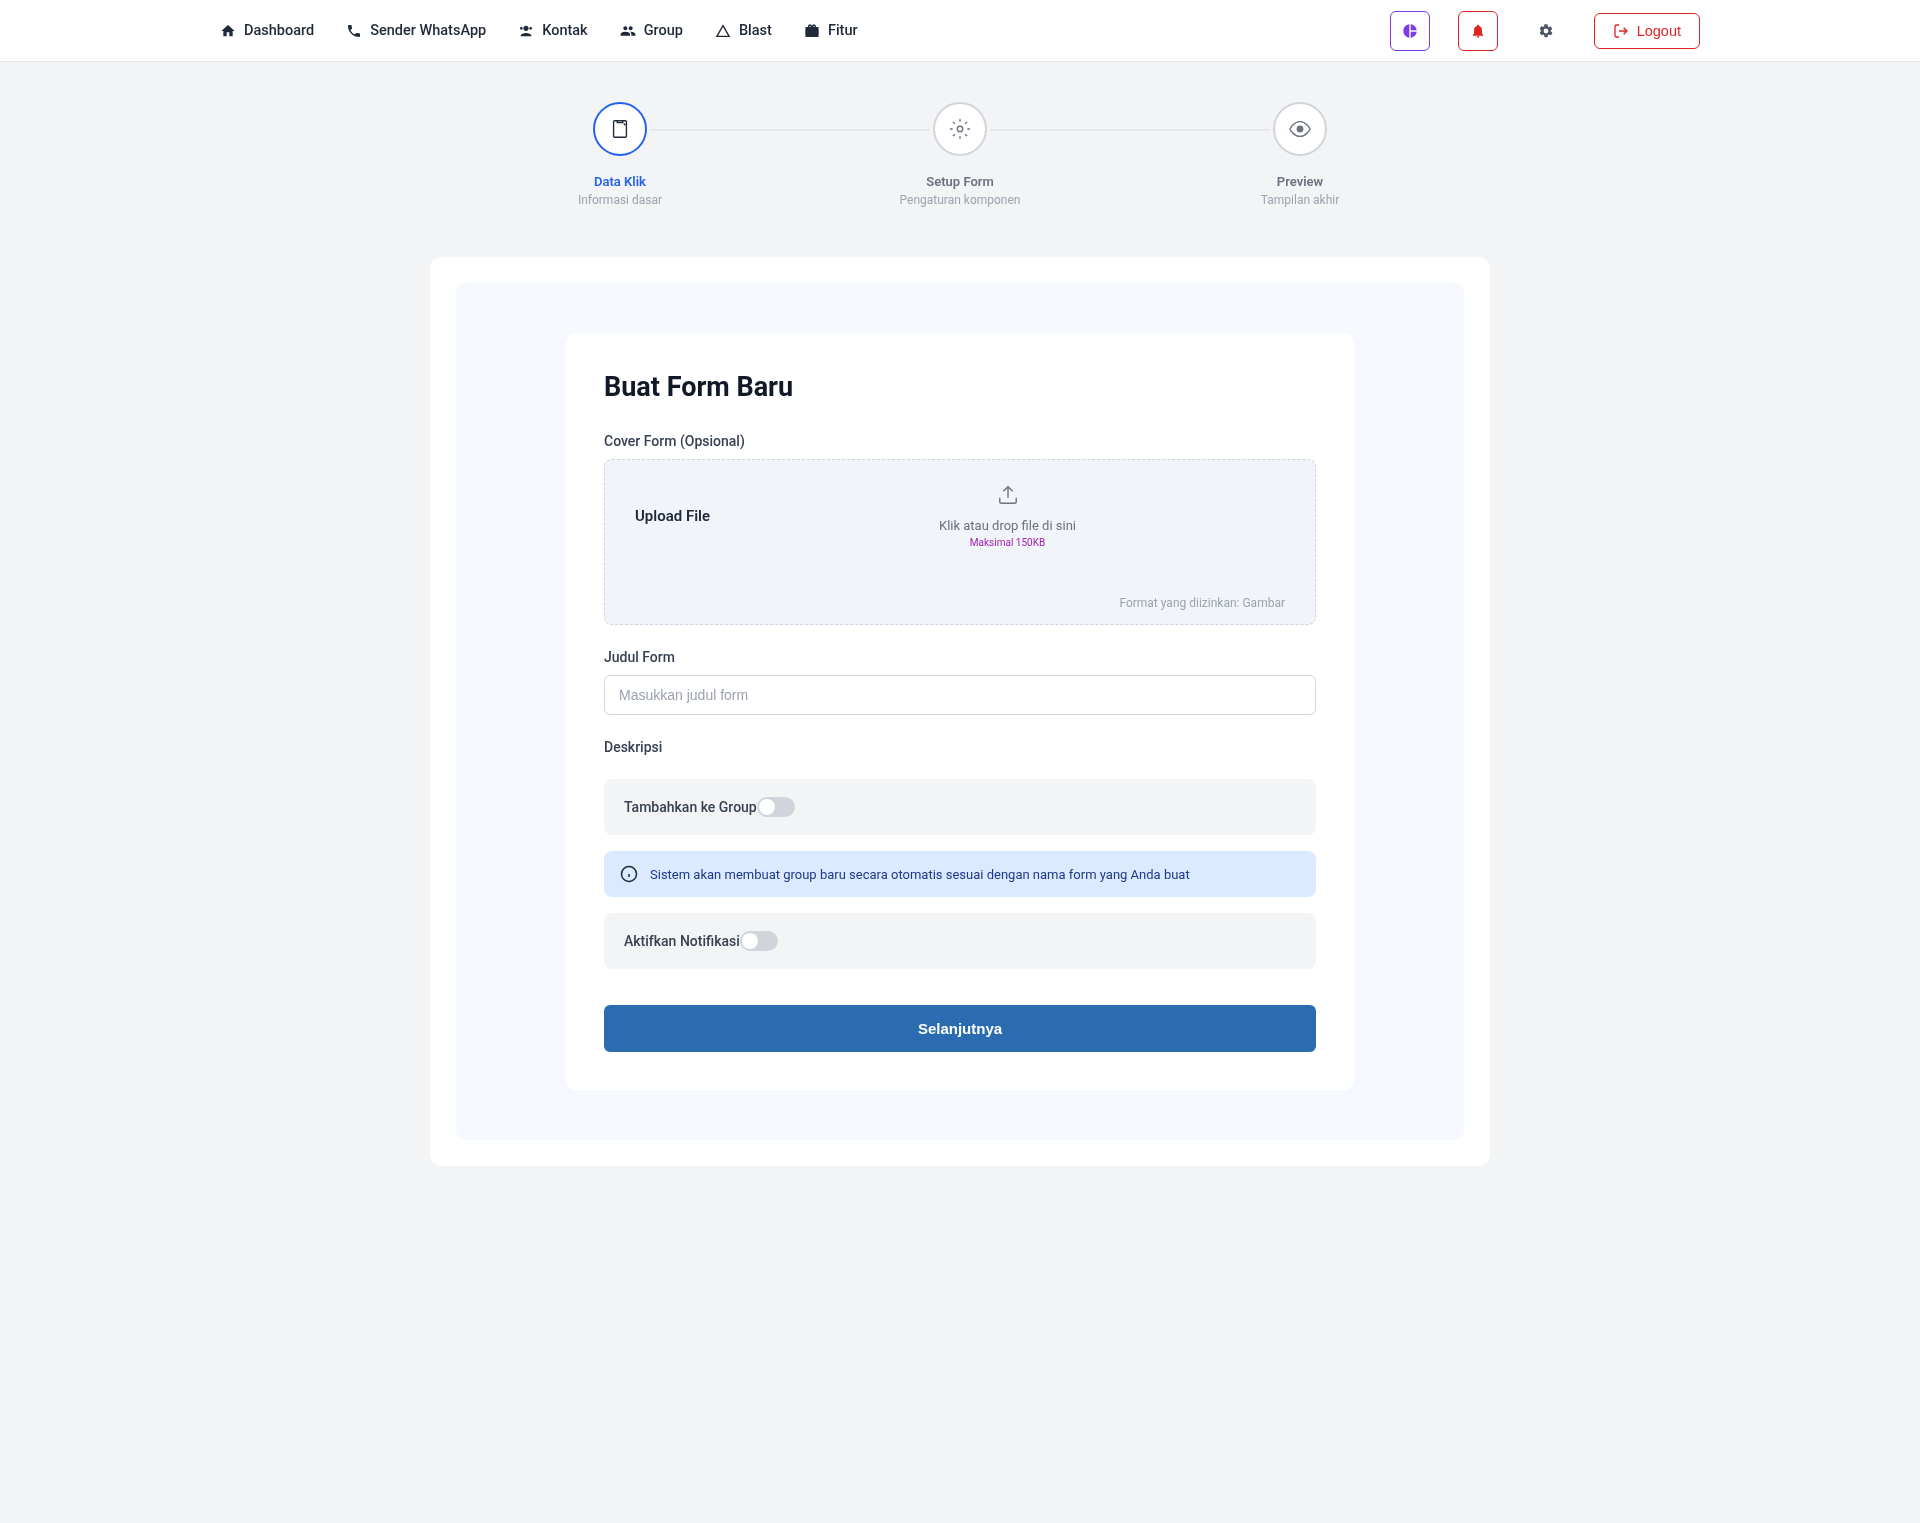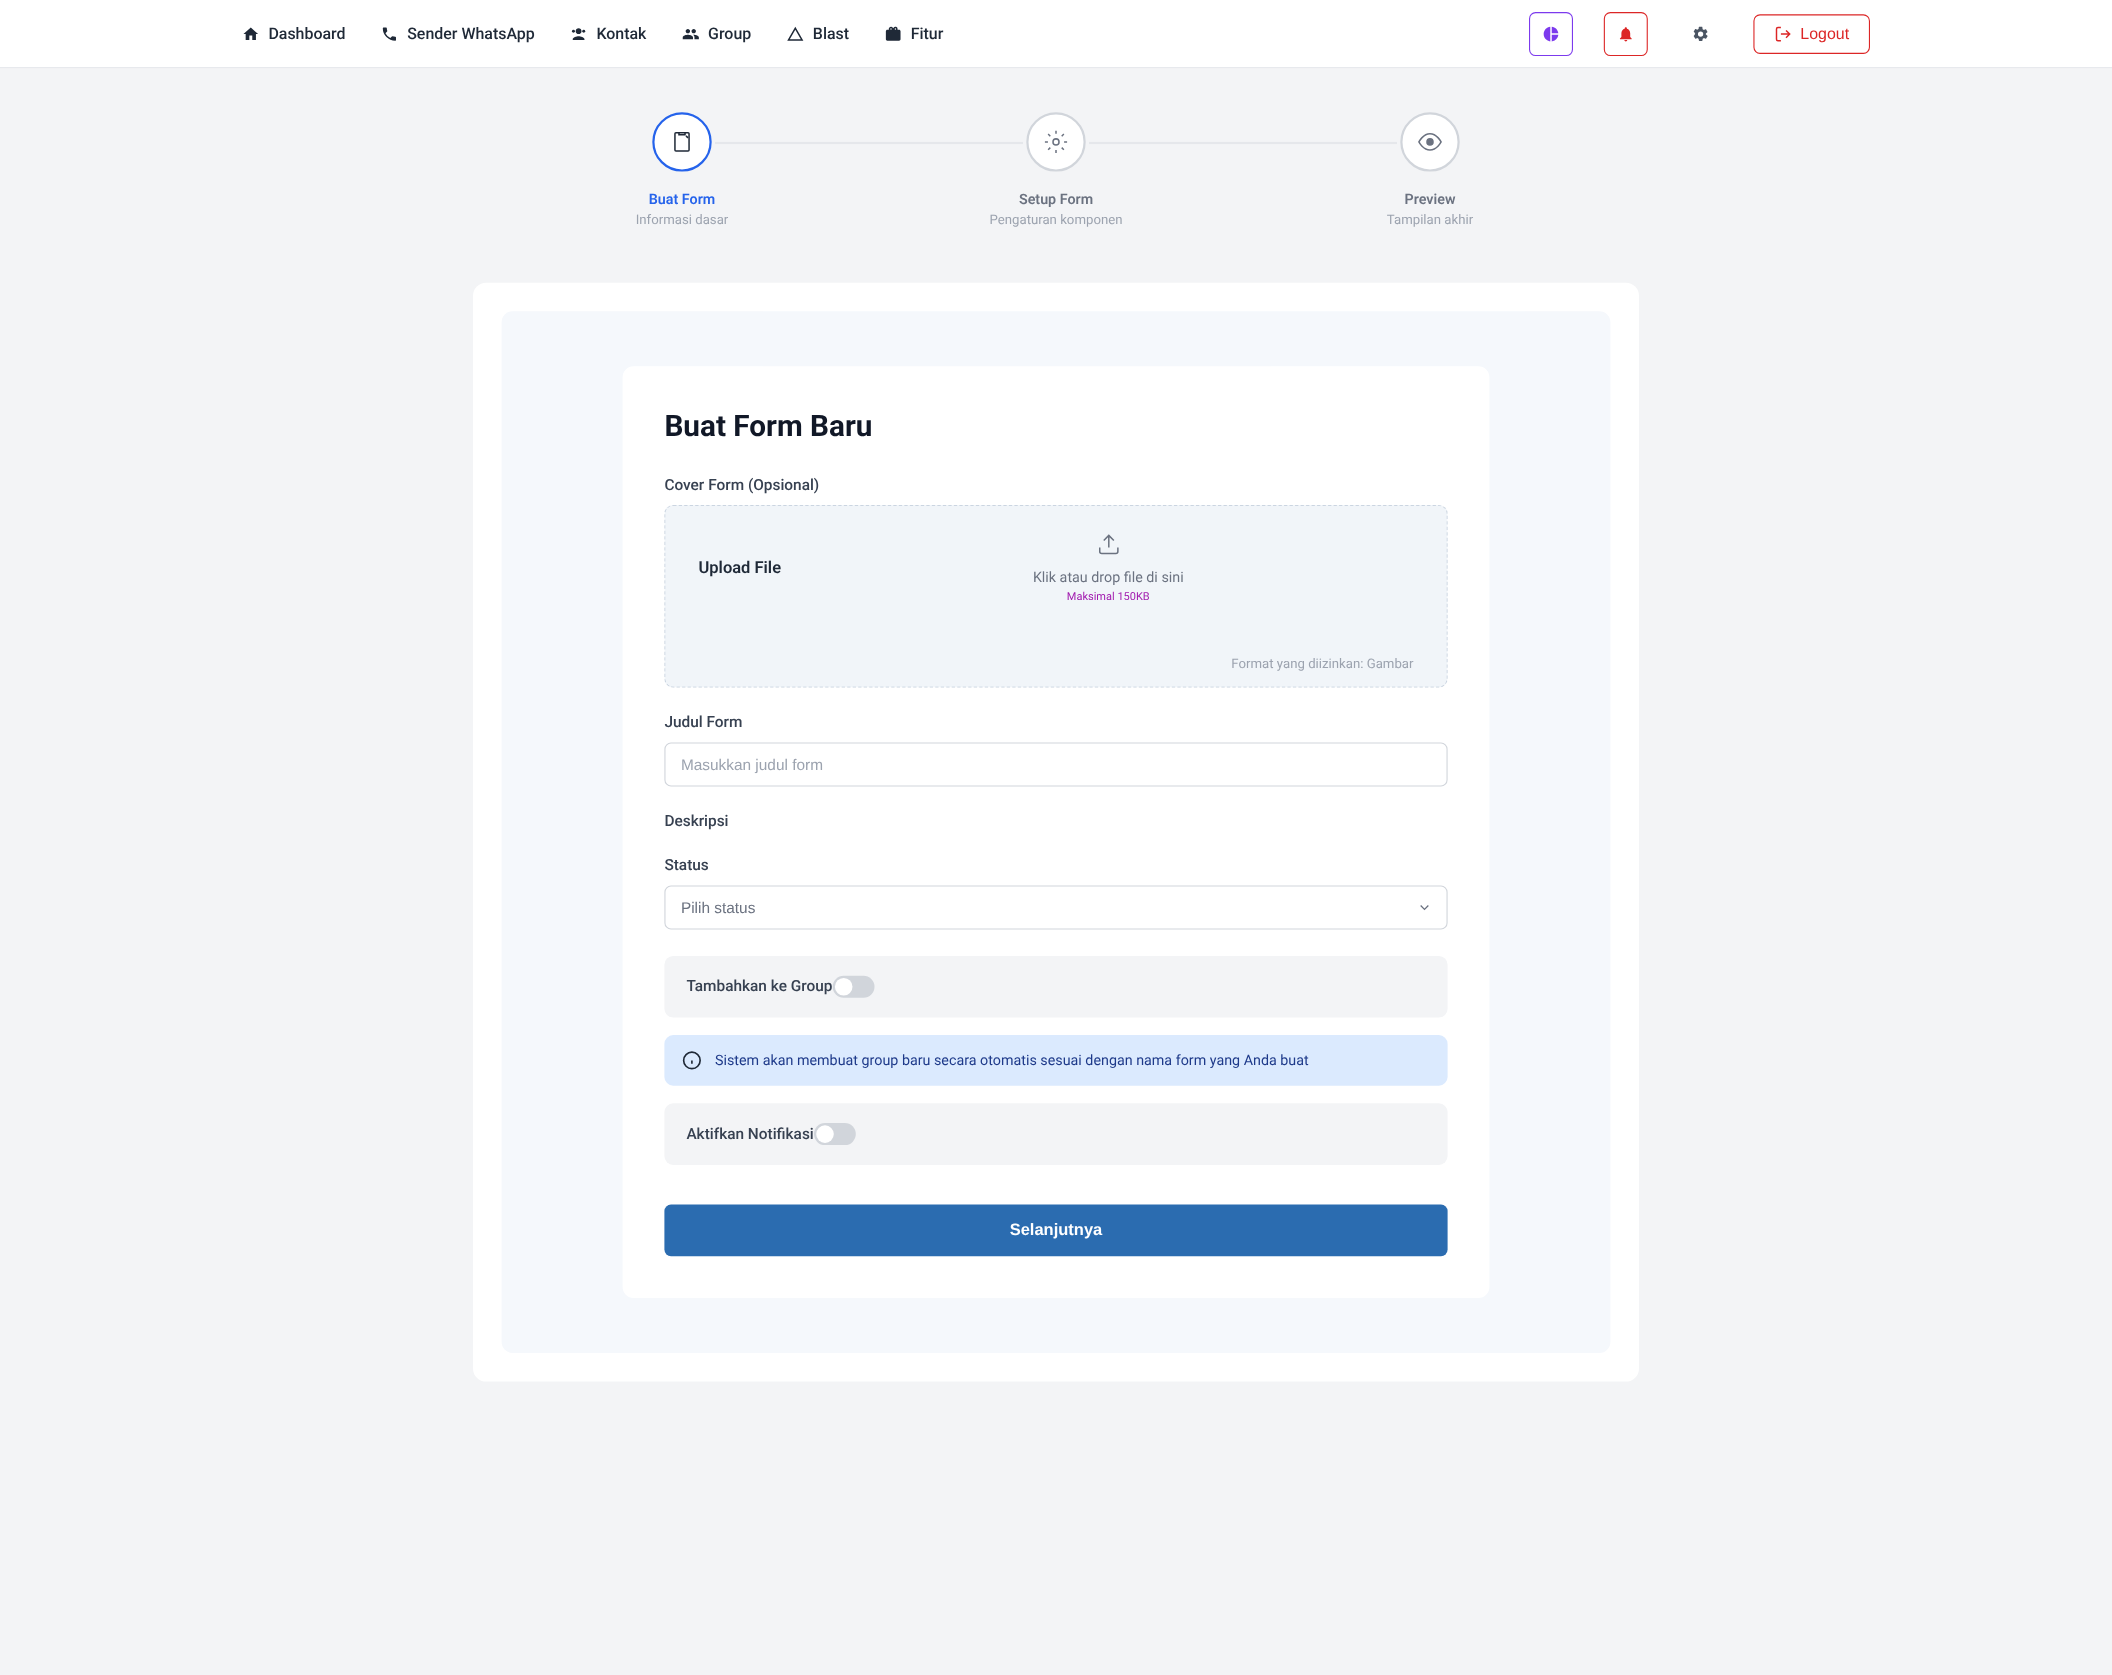--- a/index.html
+++ b/index.html
@@ -407,21 +407,21 @@
     <div class="step-line line2"></div>
 
     <div class="step">
       <div class="step-circle active">
         <svg viewBox="0 0 24 24" fill="none" stroke="currentColor" stroke-width="1.5">
             <rect x="5" y="3" width="14" height="18" rx="1"></rect>
             <path d="M9 3v2h6V3"></path>
             <path d="M16 6l2 2"></path>
           </svg>
       </div>
-      <div class="step-title active">Buat Form</div>
+      <div class="step-title active">Data Klik</div>
       <div class="step-subtitle">Informasi dasar</div>
     </div>
 
     <div class="step">
       <div class="step-circle">
         <svg viewBox="0 0 24 24" fill="none" stroke="currentColor" stroke-width="1.5">
             <circle cx="12" cy="12" r="3"></circle>
             <path d="M12 1v3m0 16v3M4.22 4.22l2.12 2.12m11.32 11.32l2.12 2.12M1 12h3m16 0h3M4.22 19.78l2.12-2.12m11.32-11.32l2.12-2.12"></path>
           </svg>
       </div>
@@ -465,31 +465,20 @@
 
         <div class="form-group">
           <label class="form-label">Judul Form</label>
           <input type="text" class="form-input" placeholder="Masukkan judul form" style="">
         </div>
 
         <div class="form-group">
           <label class="form-label">Deskripsi</label>
         </div>
 
-        <div class="form-group">
-          <label class="form-label">Status</label>
-          <div class="select-wrapper">
-            <select class="form-select">
-              <option>Pilih status</option>
-            </select>
-            <svg viewBox="0 0 24 24" fill="none" stroke="currentColor" stroke-width="2">
-                <path d="M6 9l6 6 6-6"></path>
-              </svg>
-          </div>
-        </div>
 
         <div class="toggle-card">
           <span class="toggle-label">Tambahkan ke Group</span>
           <div class="toggle">
             <div class="toggle-knob"></div>
           </div>
         </div>
 
         <div class="alert">
           <svg viewBox="0 0 24 24" fill="none" stroke="currentColor" stroke-width="2">

